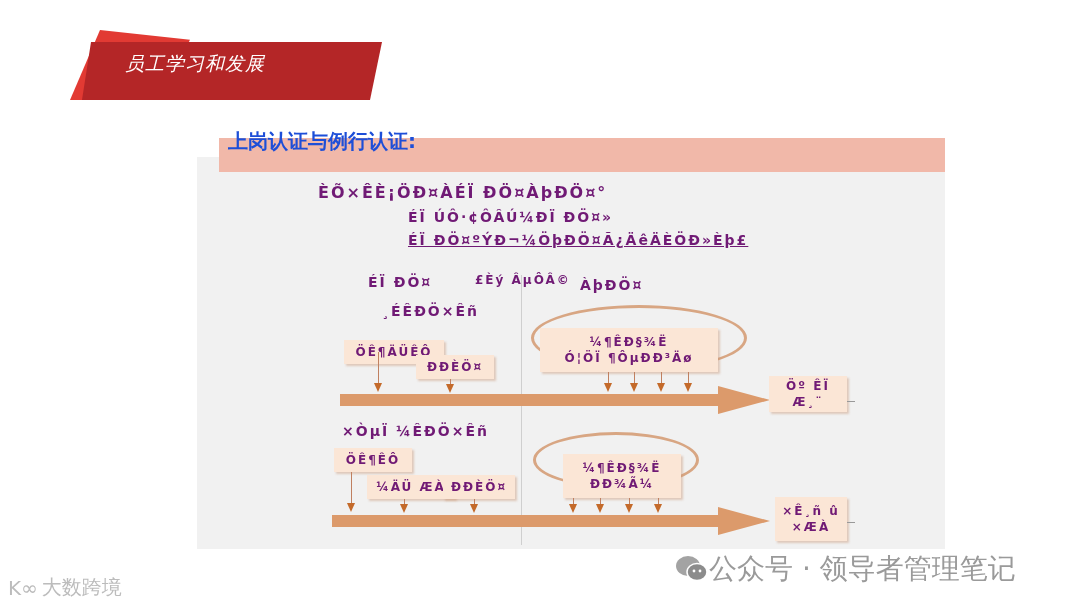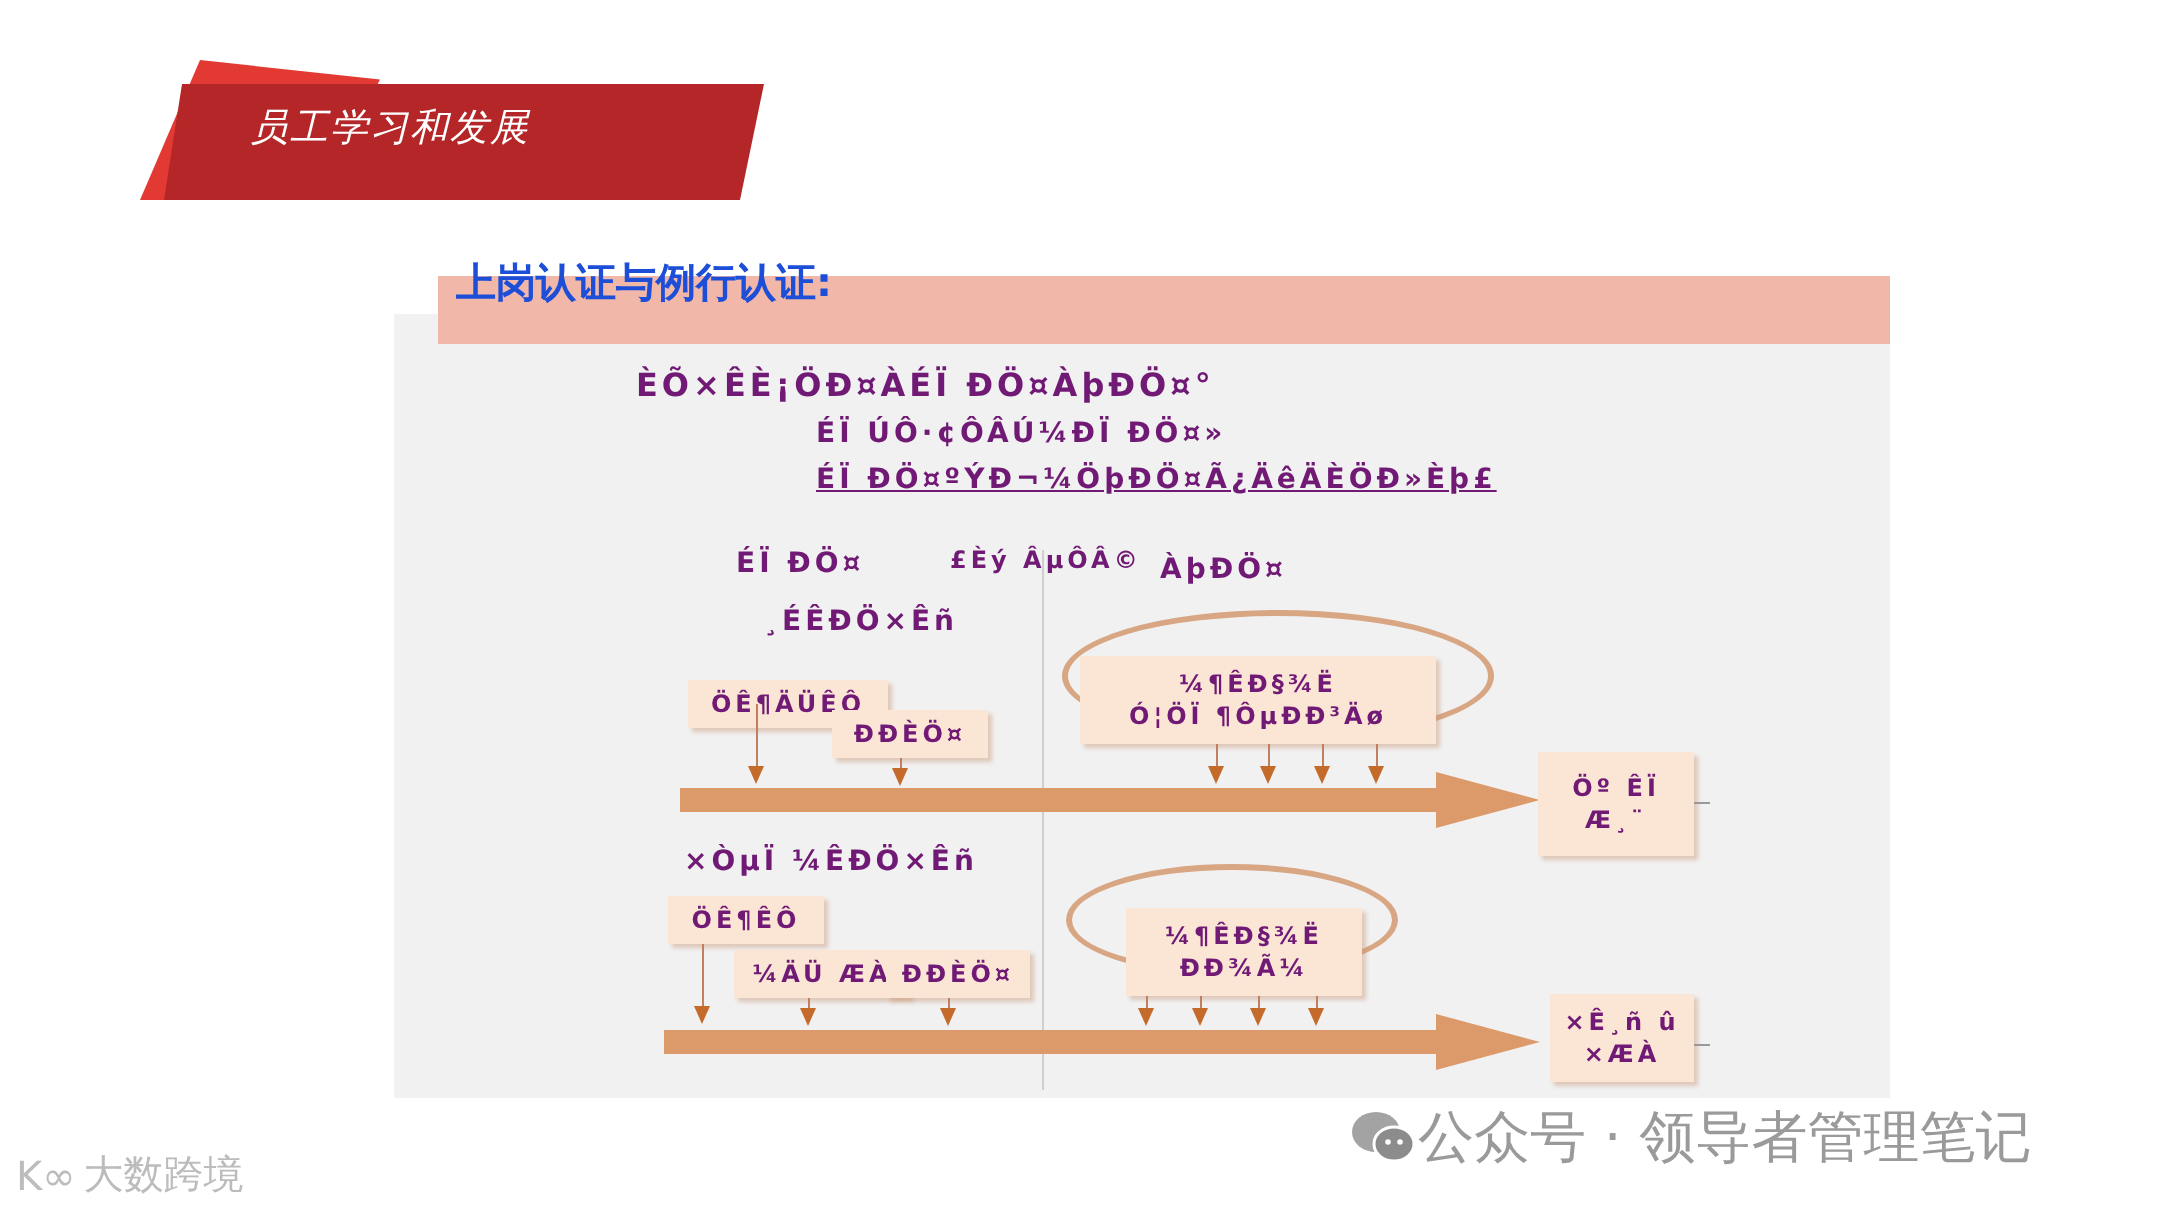--- a/index.html
+++ b/index.html
@@ -79,21 +79,21 @@
 <div class="abs down" style="left:378px;top:352px;height:38px;"></div>
 <div class="abs down" style="left:450px;top:379px;height:12px;"></div>
 <div class="abs down" style="left:608px;top:372px;height:18px;"></div>
 <div class="abs down" style="left:634px;top:372px;height:18px;"></div>
 <div class="abs down" style="left:661px;top:372px;height:18px;"></div>
 <div class="abs down" style="left:688px;top:372px;height:18px;"></div>
 
 <div class="abs arrow-shaft" style="left:340px;top:394px;width:380px;height:12px;"></div>
 <div class="abs arrow-head" style="left:718px;top:386px;"></div>
 
-<div class="abs box garbled sm" style="left:769px;top:376px;width:78px;height:52px;flex-direction:column;">
+<div class="abs box garbled sm" style="left:769px;top:376px;width:78px;height:36px;flex-direction:column;">
   <span>Öº ÊÏ</span>
   <span>Æ¸¨</span>
 </div>
 <div class="abs tick" style="left:847px;top:401px;"></div>
 
 <div class="abs garbled md" style="left:342px;top:423px;">×ÒµÏ ¼ÊÐÖ×Êñ</div>
 <div class="abs box garbled sm" style="left:334px;top:448px;width:78px;height:24px;">
     <span>ÖÊ¶ÊÔ</span>
   </div>
 <div class="abs box garbled sm" style="left:367px;top:475px;width:88px;height:24px;">

